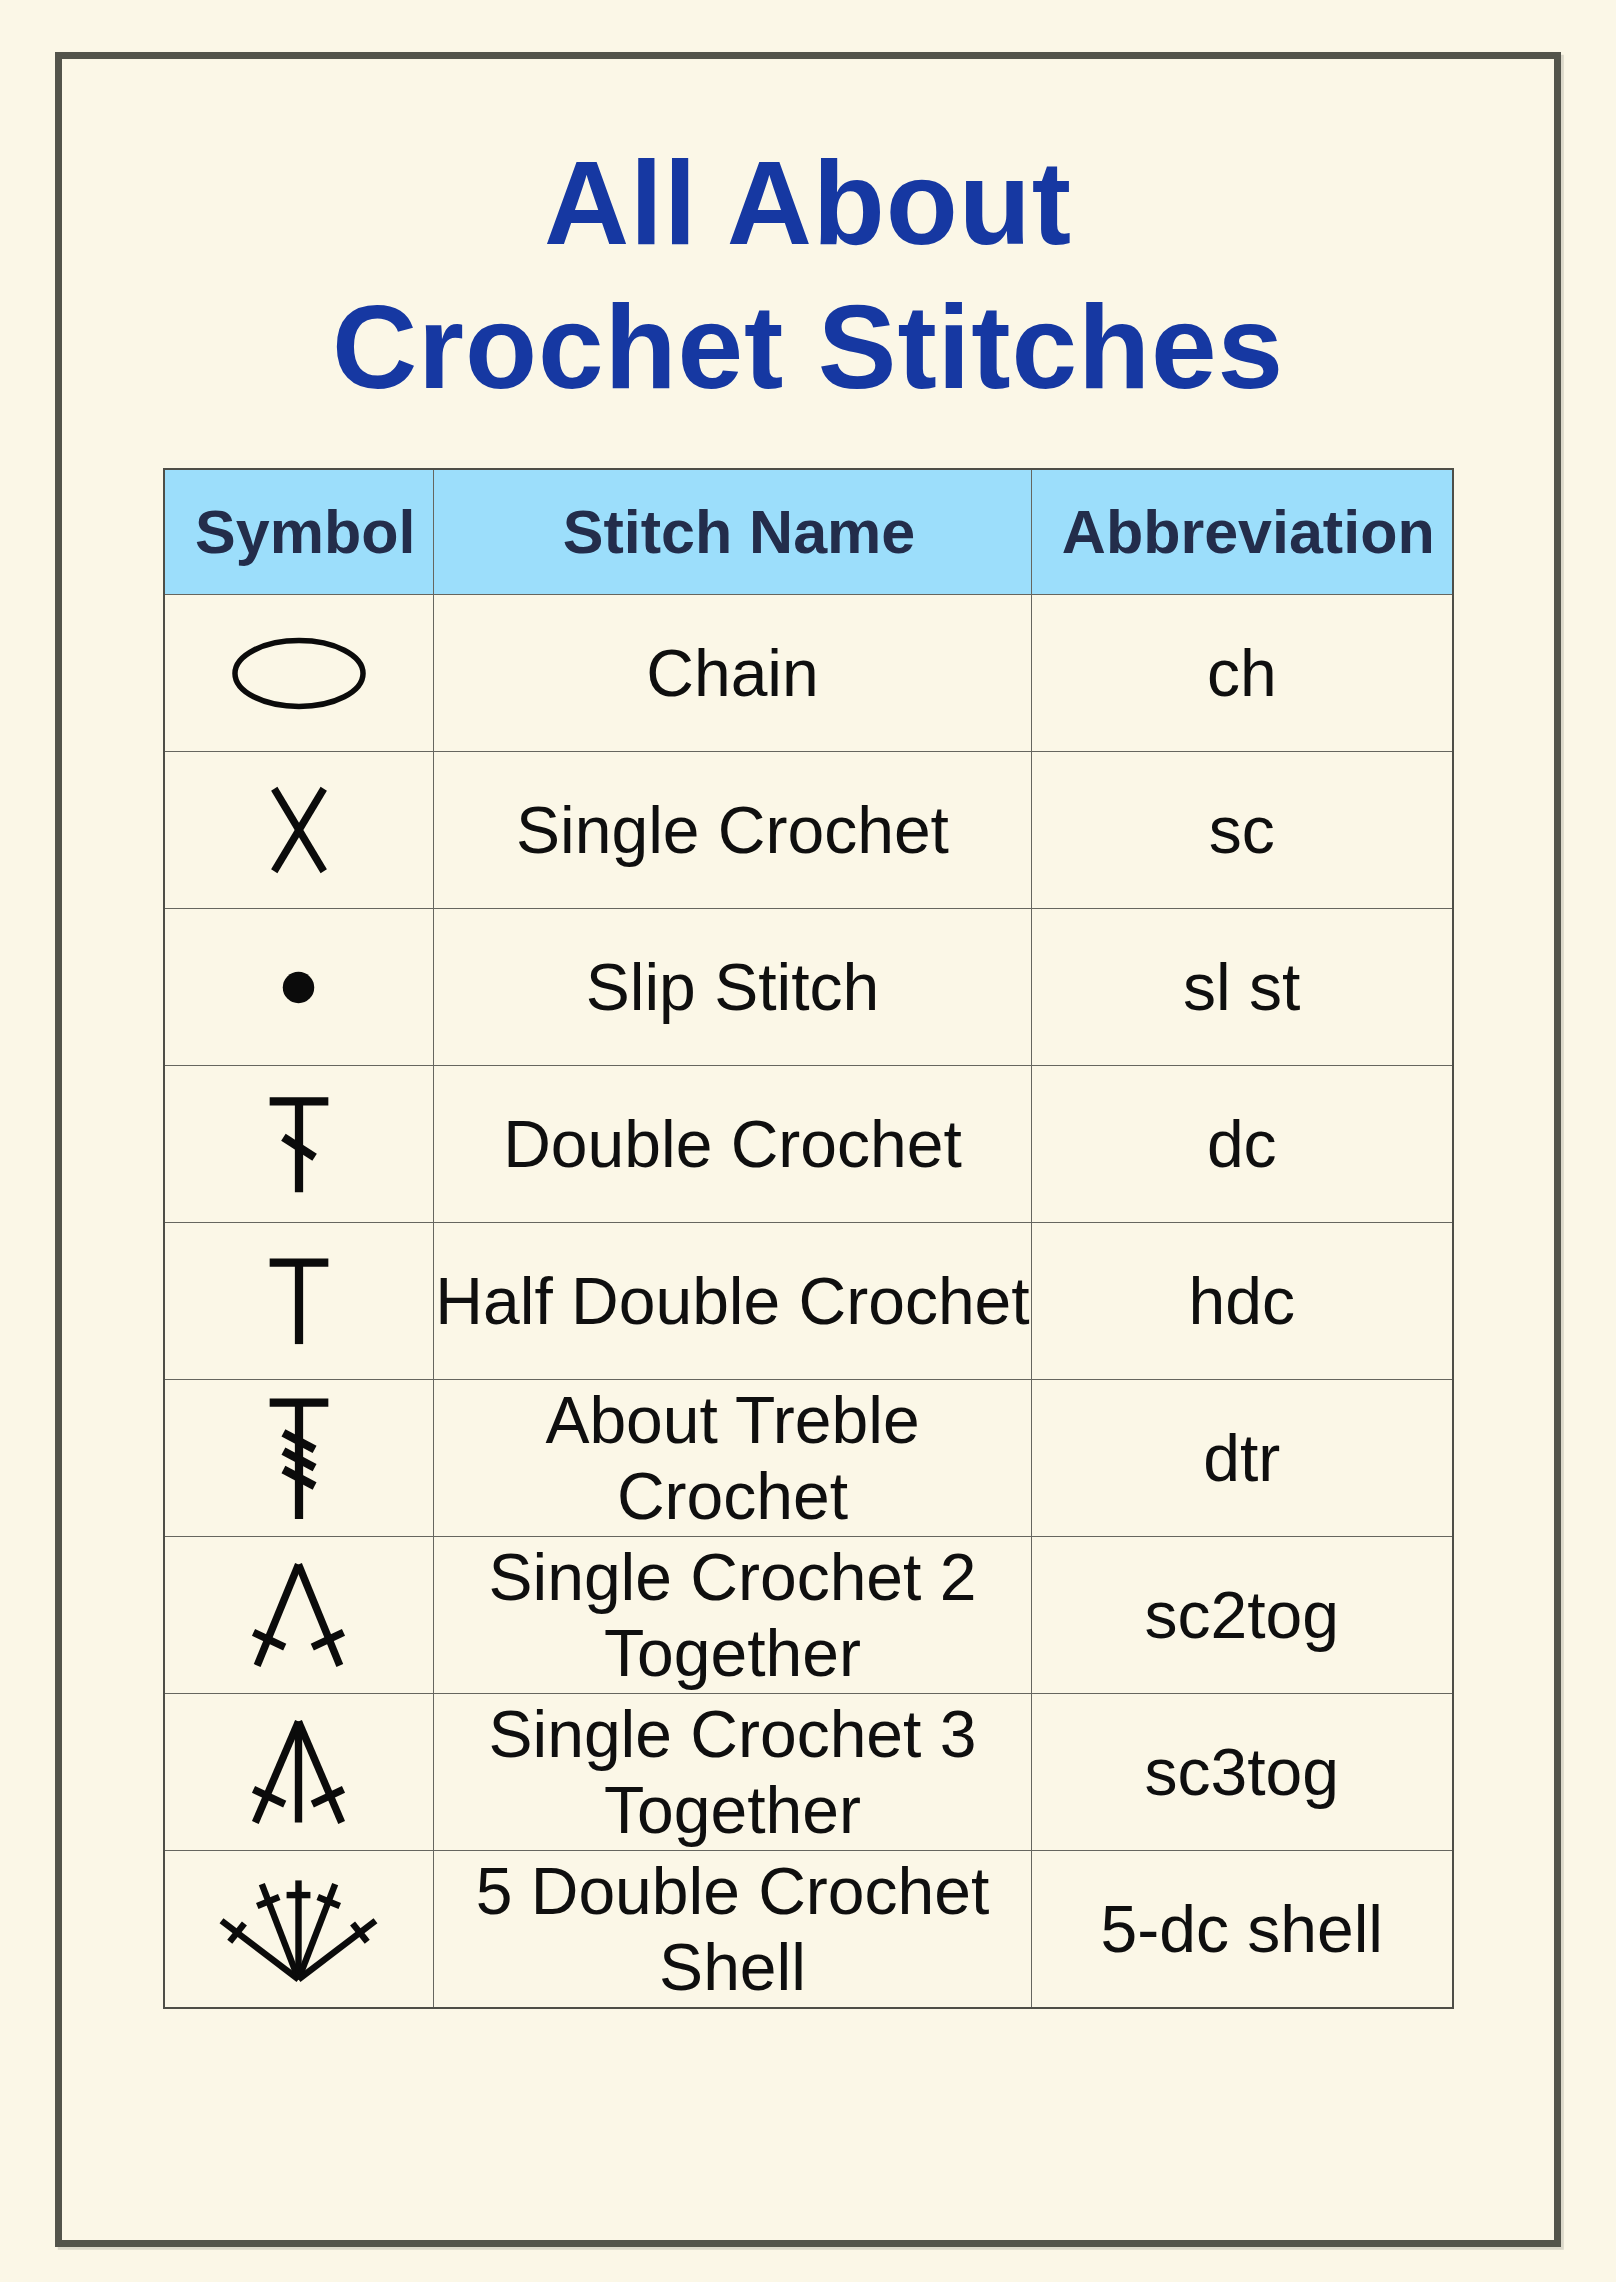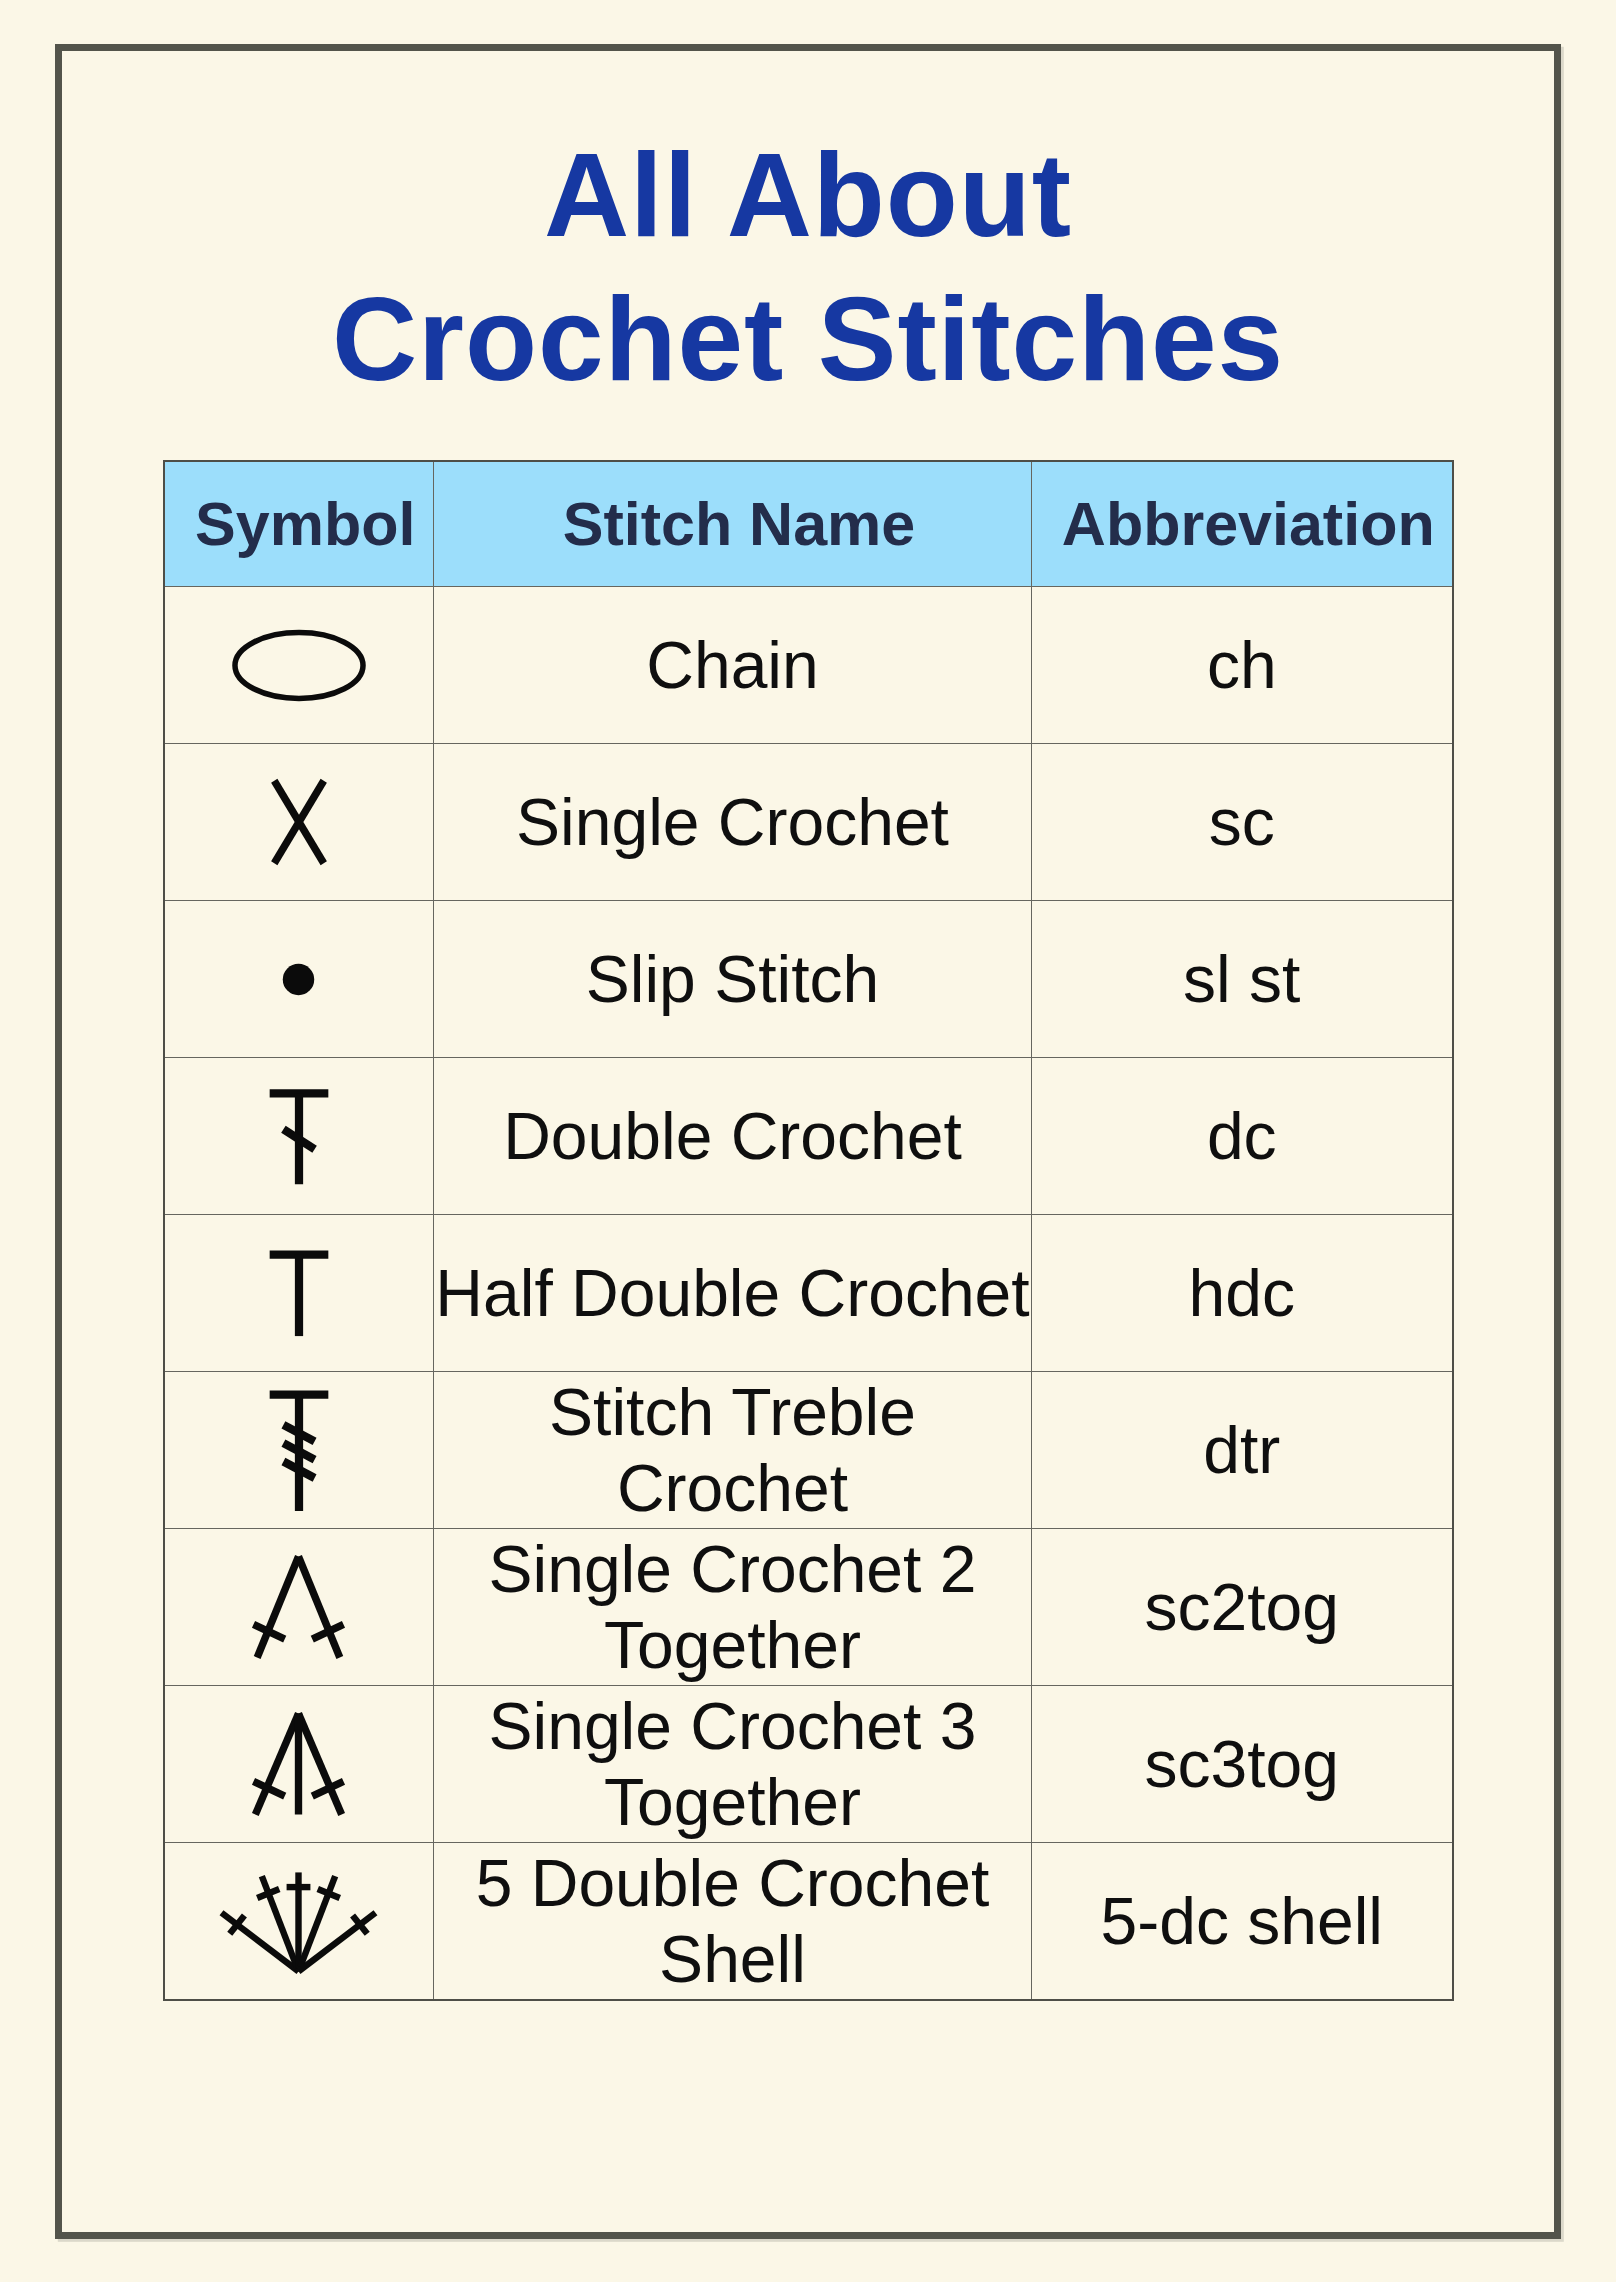--- a/index.html
+++ b/index.html
@@ -7,21 +7,21 @@
   body {
     width: 1616px;
     height: 2283px;
     background: #FBF7E7;
     font-family: "Liberation Sans", sans-serif;
     position: relative;
   }
   .frame {
     position: absolute;
     left: 55px;
-    top: 44px;
+    top: 52px;
     width: 1506px;
     height: 2195px;
     border: 7.3px solid #53544B;
     box-shadow: 2.8px 2.8px 0 rgba(80,80,70,0.18);
   }
   .title {
     margin: 73px 0 0 0;
     text-align: center;
     font-size: 118px;
     line-height: 1.22;
@@ -156,21 +156,21 @@
                 <g class="ink" stroke-width="9">
                   <line x1="4" y1="9" x2="68" y2="9"></line>
                   <line x1="36" y1="9" x2="36" y2="136"></line>
                   <line x1="19" y1="42" x2="53" y2="60"></line>
                   <line x1="19" y1="62" x2="53" y2="80"></line>
                   <line x1="19" y1="82" x2="53" y2="100"></line>
                 </g>
               </svg>
           </span>
         </td>
-        <td class="name-cell">Stitch Treble Crochet</td>
+        <td class="name-cell">About Treble Crochet</td>
         <td class="abbr-cell">dtr</td>
       </tr>
 
       <tr>
         <td class="sym-cell">
           <span>
             <svg width="125" height="112" viewBox="0 0 136 122">
                 <g class="ink" stroke-width="8">
                   <line x1="68" y1="6" x2="23" y2="116"></line>
                   <line x1="68" y1="6" x2="113" y2="116"></line>

